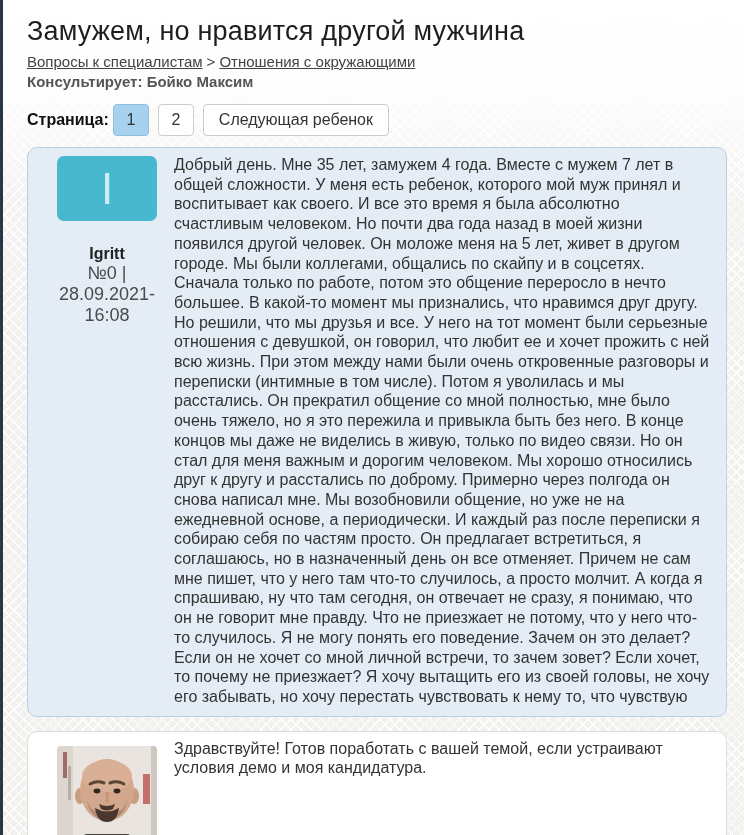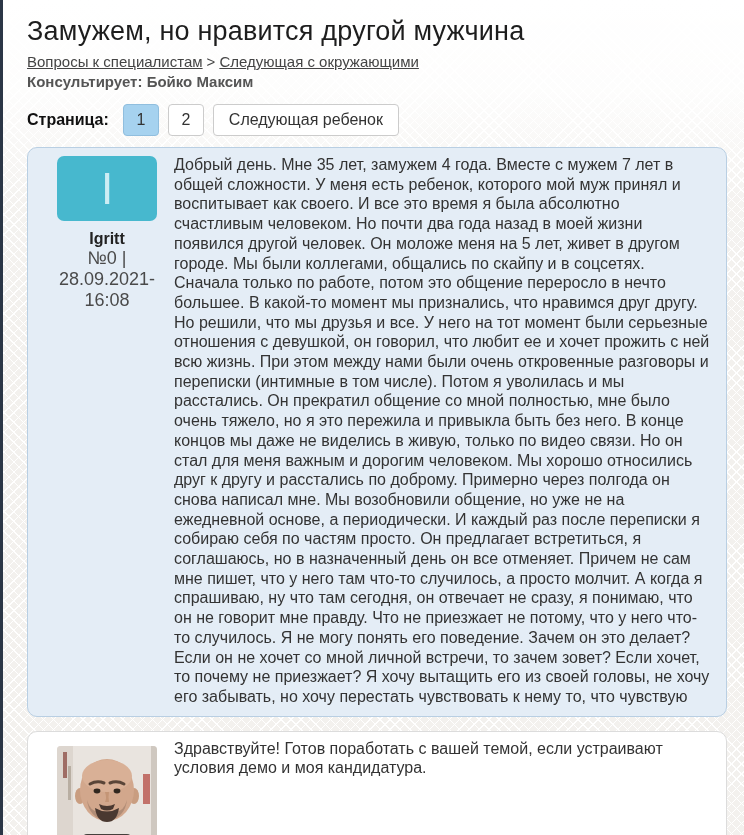--- a/index.html
+++ b/index.html
@@ -25,21 +25,21 @@
     font-size: 27px; font-weight: 400; color: #1d1d1d;
     letter-spacing: 0.2px; margin-bottom: 6px;
   }
   .breadcrumb { font-size: 15px; color: #444; line-height: 17px; }
   .breadcrumb a { color: #444; text-decoration: underline; cursor: pointer; }
   .breadcrumb .sep { margin: 0 4px; }
   .consultant-line { font-size: 15px; color: #555; margin-top: 3px; line-height: 17px; font-weight: bold; }
 
   
   .pagination { display: flex; align-items: center; margin-top: 14px; height: 32px; }
-  .pg-label { font-size: 16px; font-weight: 700; color: #101010; margin-right: 14px; }
+  .pg-label { font-size: 16px; font-weight: 700; color: #101010; margin-right: 4px; }
   .pg-btn {
     height: 32px; min-width: 36px; margin-right: 9px;
     background: #ffffff; border: 1px solid #cccccc; border-radius: 4px;
     font-family: "Liberation Sans", sans-serif; font-size: 16px; color: #333;
     display: inline-flex; align-items: center; justify-content: center;
     cursor: pointer;
   }
   .pg-btn.active { background: #a6d2ef; border-color: #90bede; }
   .pg-btn.next { padding: 0 15px; }
 
@@ -59,21 +59,21 @@
     min-height: 130px;
   }
   .post-side { width: 134px; flex: none; text-align: center; padding-top: 3px; }
   .avatar-letter {
     width: 100px; height: 65px; margin: 0 auto;
     background: #47b8ce; border-radius: 7px;
     display: flex; align-items: center; justify-content: center;
     cursor: pointer;
   }
   .avatar-letter span { color: #cdedf4; font-size: 44px; line-height: 1; }
-  .username { margin-top: 9px; font-size: 16px; font-weight: 700; color: #222; cursor: pointer; }
+  .username { margin-top: 24px; font-size: 16px; font-weight: 700; color: #222; cursor: pointer; }
   .post-meta { font-size: 18px; color: #4a4a4a; }
   .avatar-photo {
     width: 100px; height: 100px; margin: 6px auto 0 auto;
     border-radius: 4px; overflow: hidden; cursor: pointer; background: #e9e4df;
   }
   .avatar-photo svg { display: block; }
   .post-body {
     flex: 1; font-size: 16px; line-height: 19.7px; color: #333;
     padding-top: 2px; padding-right: 2px;
     white-space: pre-line;
@@ -82,21 +82,21 @@
 </head>
 <body>
 
 <div class="window-edge"></div>
 
 <div class="page">
 
   <header>
     <h1 class="page-title">Замужем, но нравится другой мужчина</h1>
     <nav class="breadcrumb">
-      <a>Вопросы к специалистам</a><span class="sep">&gt;</span><a>Следующая с окружающими</a>
+      <a>Вопросы к специалистам</a><span class="sep">&gt;</span><a>Отношения с окружающими</a>
     </nav>
     <div class="consultant-line">Консультирует: Бойко Максим</div>
   </header>
 
   <div class="pagination">
     <span class="pg-label">Страница:</span>
     <button class="pg-btn active">1</button>
     <button class="pg-btn">2</button>
     <button class="pg-btn next">Следующая ребенок</button>
   </div>

